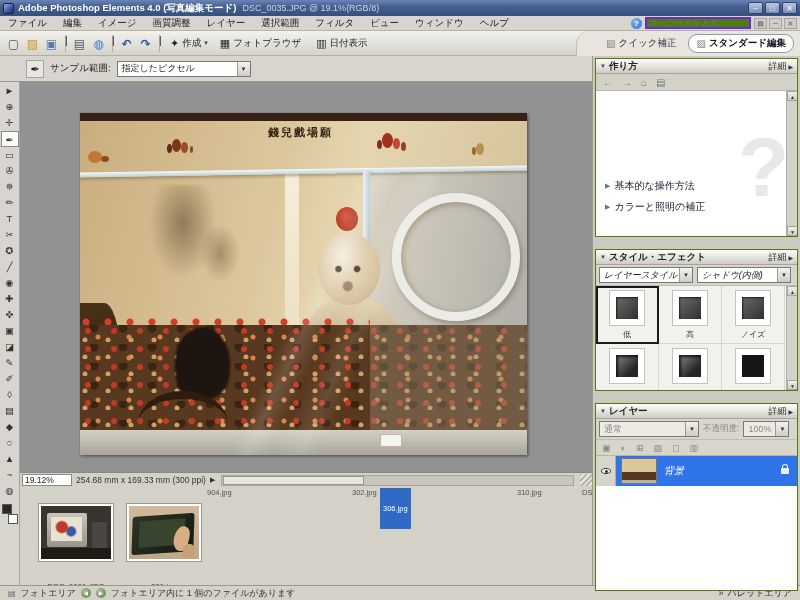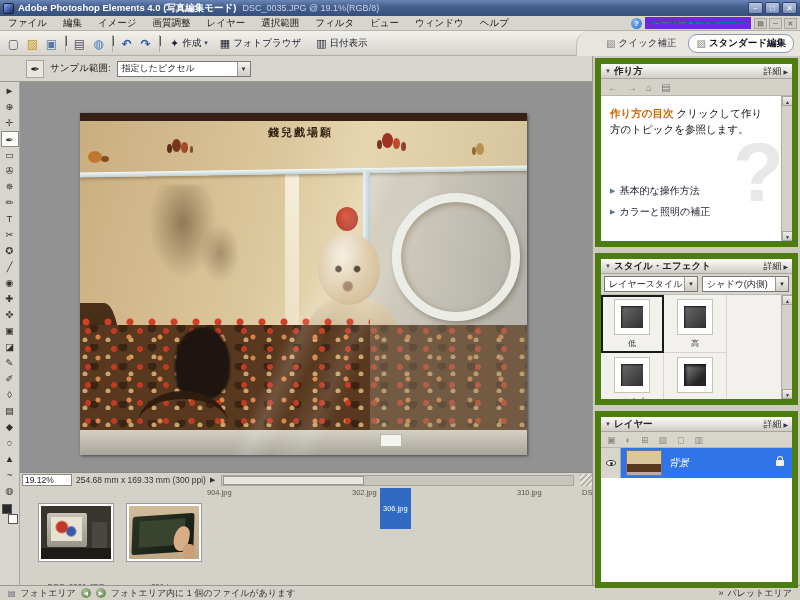--- a/index.html
+++ b/index.html
@@ -18,21 +18,21 @@
   .winbtn { width:15px; height:12px; font-size:8px; line-height:11px; text-align:center; color:#fff;
     background:linear-gradient(#b9c6e0,#7a8fb8); border:1px solid #31456e; border-radius:2px; }
 
   
   .menubar { position:absolute; left:0; top:16px; width:800px; height:15px; background:#d8d5ce;
     border-bottom:1px solid #b6b3ab; display:flex; align-items:center; }
   .menu-item { padding:0 8px; font-size:9.5px; line-height:14px; }
   .menubar-right { margin-left:auto; display:flex; align-items:center; gap:3px; padding-right:3px; }
   .help-circle { width:11px; height:11px; border-radius:50%; background:radial-gradient(at 35% 30%,#7fb2f2,#2b6fd6);
     color:#fff; font-size:8px; font-weight:bold; text-align:center; line-height:11px; }
-  .keyword-input { width:106px; height:12px; font-size:8.5px; border:5px solid #6d28d9; background:#0369a1; padding:0 2px; font-family:inherit; }
+  .keyword-input { width:106px; height:12px; font-size:8.5px; border:2px solid #6d28d9; background:#4d7c0f; padding:0 2px; font-family:inherit; }
   .mini-btn { width:13px; height:11px; font-size:7px; line-height:10px; text-align:center; color:#555;
     background:#d0cdc5; border:1px solid #a8a5a0; }
 
   
   .shortcutbar { position:absolute; left:0; top:31px; width:800px; height:25px;
     background:linear-gradient(#f2f1ec,#d6d3cb); border-bottom:1px solid #b0ada5; display:flex; align-items:center; padding-left:4px; }
   .sc-icon { width:19px; height:19px; text-align:center; line-height:19px; font-size:12px; color:#556; border:1px solid transparent; }
   .sc-sep { width:1px; height:17px; background:#b0ada5; margin:0 4px; }
   .sc-btn { display:flex; align-items:center; gap:3px; padding:2px 6px; font-size:9.5px; color:#223; }
   .sc-btn .bicon { font-size:11px; }
@@ -48,21 +48,21 @@
   
   .optionsbar { position:absolute; left:0; top:56px; width:800px; height:26px; background:#d8d5ce;
     border-bottom:1px solid #9a9890; display:flex; align-items:center; gap:6px; padding-left:26px; }
   .tool-indicator { width:18px; height:18px; text-align:center; line-height:17px; font-size:11px;
     background:#e8e6df; border:1px solid #a8a5a0; }
   .opt-label { font-size:9.5px; }
   .combo { display:flex; align-items:center; height:16px; background:#fff; border:1px solid #7a7a74; }
   .combo .cv { padding:0 4px; font-size:9px; white-space:nowrap; overflow:hidden; flex:1; }
   .combo .ca { width:13px; height:14px; background:linear-gradient(#f4f3ee,#cfccc4); border-left:1px solid #9a9890;
     font-size:6px; text-align:center; line-height:14px; color:#333; }
-  .combo.w130{ width:134px; } .combo.w95{ width:94px; } .combo.w100{ width:100px; } .combo.w45{ width:46px; }
+  .combo.w130{ width:134px; } .combo.w95{ width:94px;font-style:italic; } .combo.w100{ width:100px; } .combo.w45{ width:46px; }
   .combo.disabled { background:#eceae3; } .combo.disabled .cv { color:#8a8a84; }
 
   
   .toolbox { position:absolute; left:0; top:82px; width:20px; height:503px; background:#d8d5ce;
     border-right:1px solid #a8a5a0; display:flex; flex-direction:column; align-items:center; padding-top:1px; }
   .tool { width:18px; height:16px; text-align:center; line-height:15px; font-size:9.5px; color:#333; }
   .tool.selected { background:#fbfbf8; border:1px solid #8a8a84; }
   .swatches { position:relative; width:16px; height:20px; margin-top:5px; }
   .fg-swatch { position:absolute; left:0; top:0; width:10px; height:10px; background:#2a2a2a; border:1px solid #555; }
   .bg-swatch { position:absolute; right:0; bottom:0; width:10px; height:10px; background:#fff; border:1px solid #555; }
@@ -164,21 +164,21 @@
   .statusbar { position:absolute; left:0; top:585px; width:800px; height:15px; background:#d4d1c9;
     border-top:1px solid #9a9890; display:flex; align-items:center; gap:5px; padding:0 8px; font-size:9px; color:#333; }
   .sb-icon { font-size:8px; color:#556; }
   .round-btn { width:10px; height:10px; border-radius:50%; background:radial-gradient(at 35% 30%,#a8c090,#5d7d4d);
     color:#fff; font-size:5.5px; text-align:center; line-height:10px; }
   .sb-right { margin-left:auto; display:flex; gap:4px; align-items:center; }
 
   
   .palette-bin { position:absolute; left:592px; top:56px; width:208px; height:529px; background:#ccc9c1;
     border-left:1px solid #9a9890; padding:2px; }
-  .palette { border:6px solid #4d7c0f; margin-bottom:6px; background:#d8d5cd; }
+  .palette { border:1px solid #4d7c0f; margin-bottom:12px; background:#d8d5cd; }
   .pal-header { height:15px; background:linear-gradient(#fdfdfb,#cfccc4); border-bottom:1px solid #a8a5a0;
     display:flex; align-items:center; padding:0 4px; }
   .pal-collapse { font-size:6px; color:#446; margin-right:3px; }
   .pal-title { font-size:9.5px; font-weight:bold; color:#222; }
   .pal-more { margin-left:auto; font-size:9px; color:#222; display:flex; align-items:center; gap:2px; }
   .pal-more .tri { font-size:6px; color:#334; }
   .howto-nav { height:17px; background:#d4d1c9; border-bottom:1px solid #b8b5ad; display:flex; align-items:center; gap:9px; padding:0 7px; }
   .nav-ic { font-size:10px; color:#777; }
   .howto-body { position:relative; height:145px; background:#fff; overflow:hidden; }
   .howto-text { padding:9px 20px 0 9px; font-size:10.5px; line-height:1.55; color:#111; }
@@ -451,24 +451,20 @@
       <div style="display:flex; gap:9px;">
 
       <span class="nav-ic" data-name="back-icon">←</span>
           <span class="nav-ic" data-name="forward-icon">→</span>
           <span class="nav-ic" data-name="home-icon">⌂</span>
           <span class="nav-ic" data-name="print-topic-icon">▤</span>
         </div>
     </div>
     <div class="howto-body" data-name="howto-content">
       <div class="watermark" data-name="question-watermark">?</div>
-      <div class="howto-text">
-        <span class="howto-title-link" data-name="howto-toc-link">作り方の目次</span>
-        <span data-name="howto-description">クリックして作り方のトピックを参照します。</span>
-      </div>
       <div class="howto-links">
 
           <div class="howto-link" data-name="howto-topic-link">
             <span class="link-tri" data-name="topic-arrow-icon">▶</span>
             <span data-name="topic-label">基本的な操作方法</span>
           </div>
 
           <div class="howto-link" data-name="howto-topic-link">
             <span class="link-tri" data-name="topic-arrow-icon">▶</span>
             <span data-name="topic-label">カラーと照明の補正</span>
@@ -553,20 +549,31 @@
   </div>
 
   <div class="palette" data-name="layers-palette">
     <div class="pal-header" data-name="layers-palette-header">
       <span class="pal-collapse" data-name="collapse-icon">▼</span>
       <span class="pal-title" data-name="layers-palette-title">レイヤー</span>
       <span class="pal-more" data-name="layers-more-button">
         <span data-name="more-label">詳細</span>
         <span class="tri" data-name="more-arrow-icon">▶</span>
       </span>
+    </div>
+    <div class="layers-controls" data-name="layers-controls">
+      <div class="combo w100 disabled" data-name="blend-mode-dropdown">
+        <span class="cv" data-name="blend-mode-value">通常</span>
+        <span class="ca" data-name="chevron-down-icon">▼</span>
+      </div>
+      <span class="lc-label" data-name="opacity-label">不透明度:</span>
+      <div class="combo w45 disabled" data-name="opacity-dropdown">
+        <span class="cv" data-name="opacity-value">100%</span>
+        <span class="ca" data-name="chevron-down-icon">▼</span>
+      </div>
     </div>
     <div class="layers-icons" data-name="layers-icon-row">
       <div style="display:flex; gap:10px;">
 
       <span class="li-ic" data-name="new-layer-icon">▣</span>
           <span class="li-ic" data-name="adjustment-layer-icon">◐</span>
           <span class="li-ic" data-name="link-layers-icon">⊞</span>
           <span class="li-ic" data-name="lock-transparency-icon">▨</span>
           <span class="li-ic" data-name="lock-all-icon">◻</span>
           <span class="li-ic" data-name="delete-layer-icon">▥</span>

